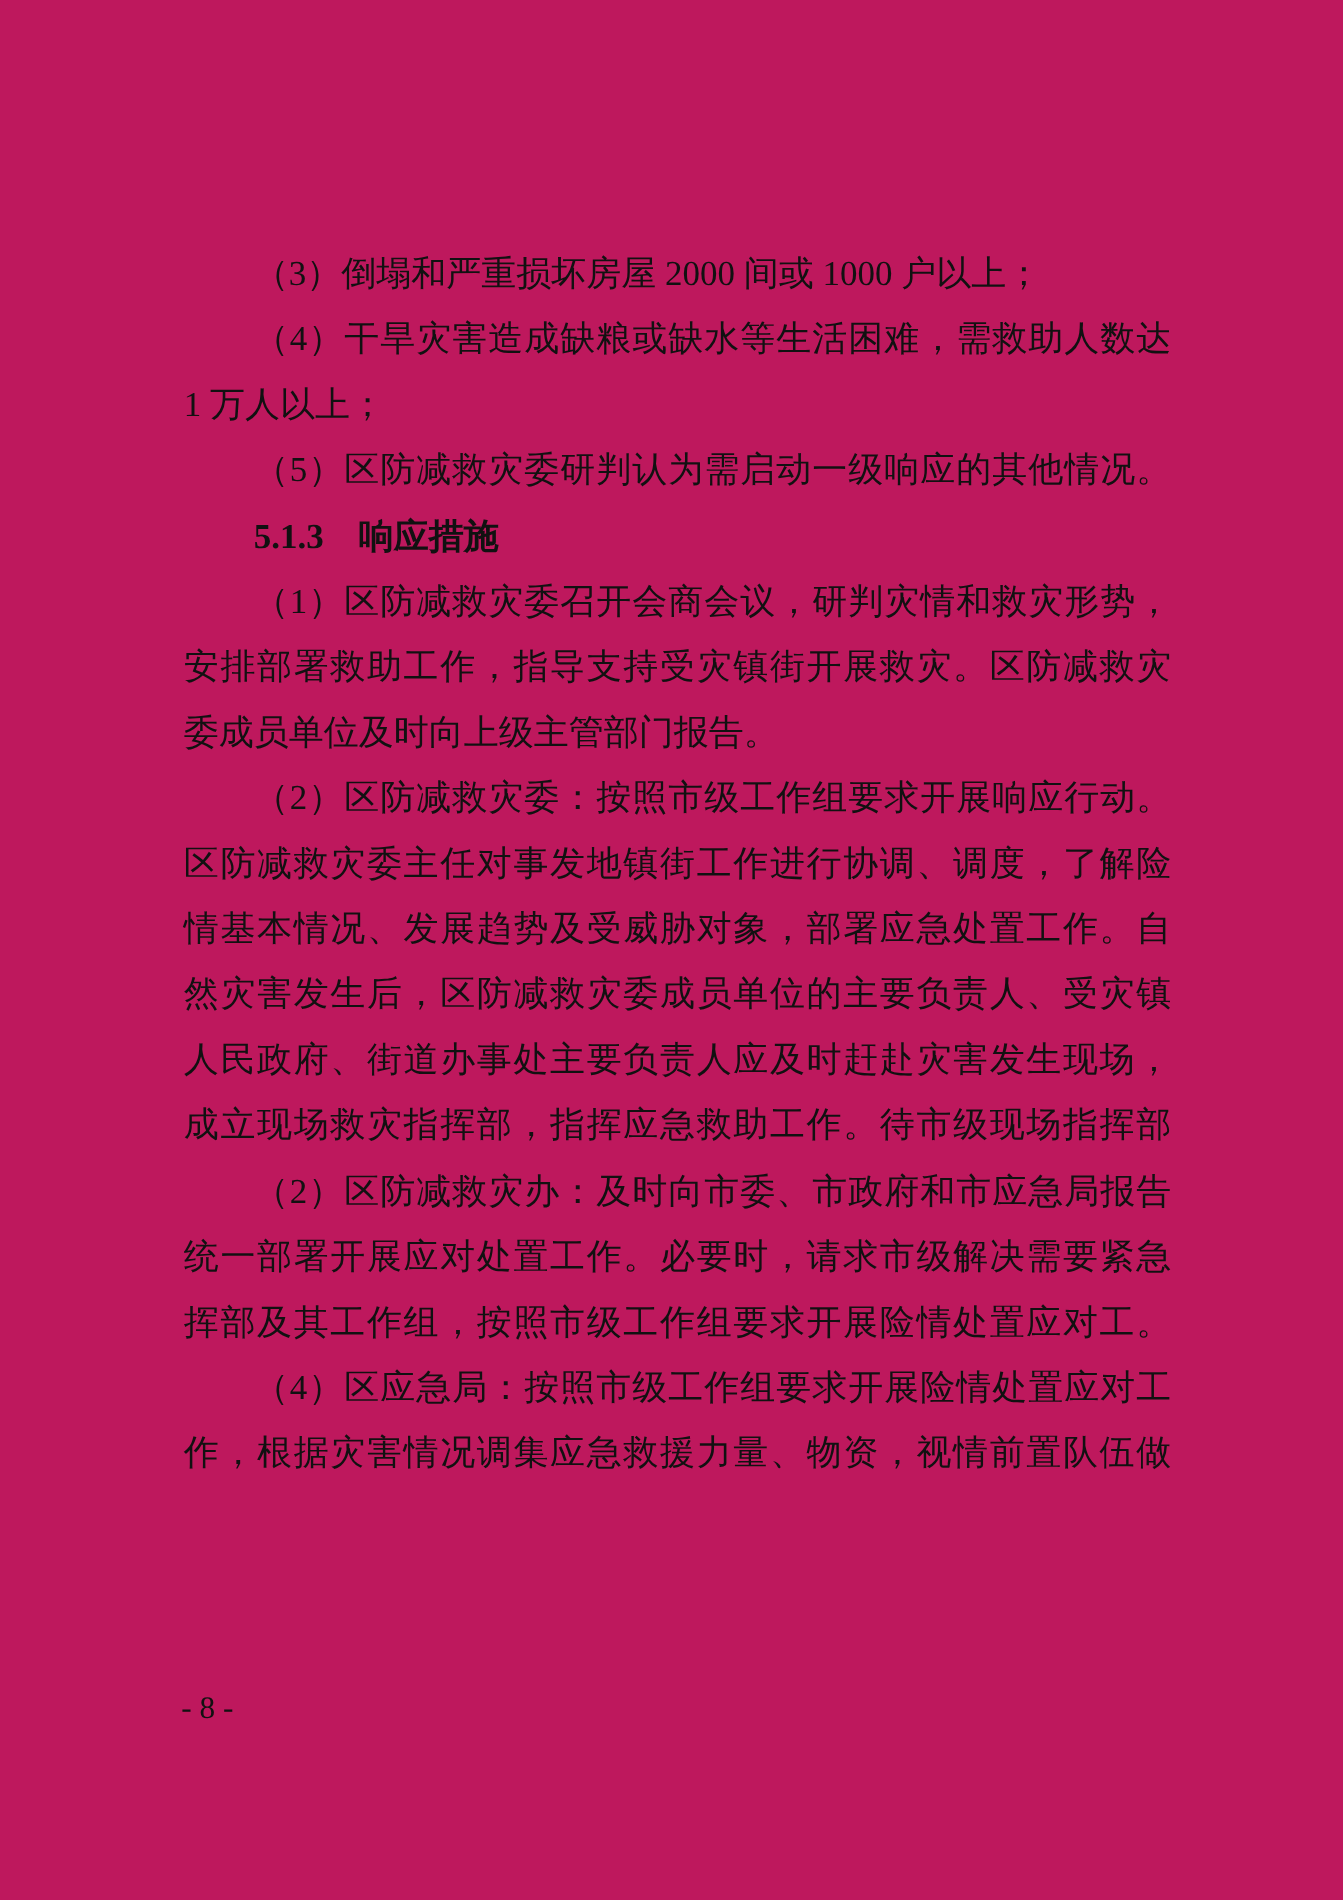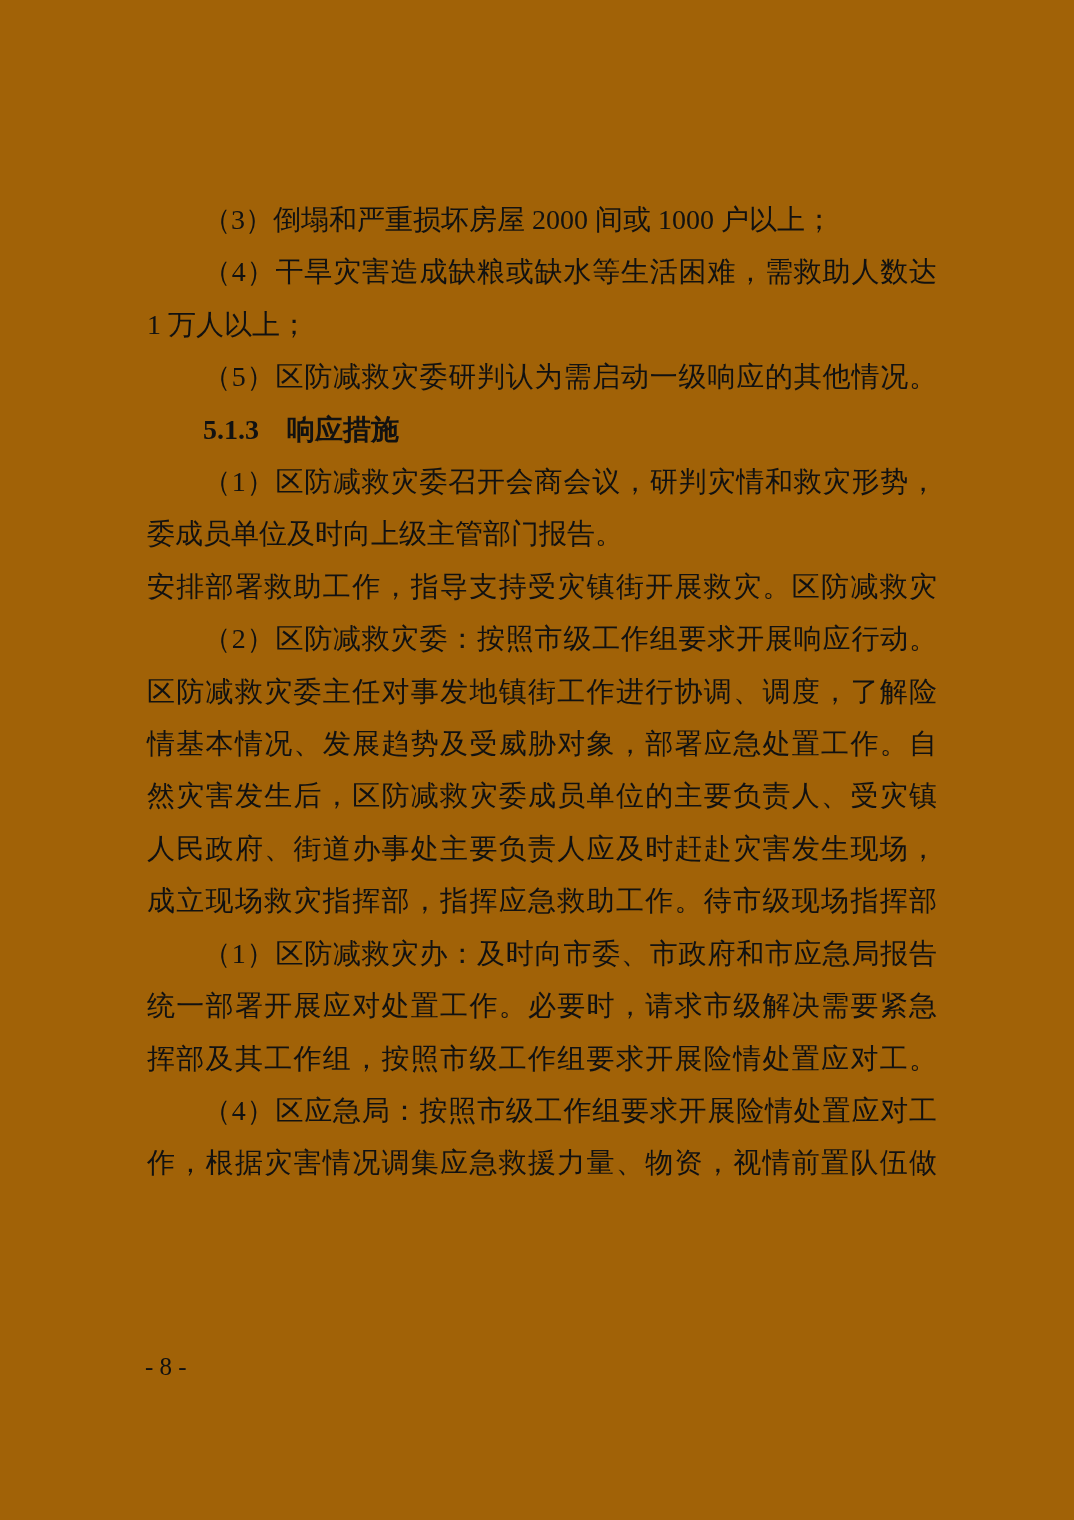--- a/index.html
+++ b/index.html
@@ -4,21 +4,21 @@
 <style>
   html, body {
     margin: 0;
     padding: 0;
     background: #ffffff;
   }
   .page {
     position: relative;
     width: 1074px;
     height: 1520px;
-    background: #a16207;
+    background: #be185d;
     overflow: hidden;
     font-family: "Liberation Serif", "DejaVu Serif", serif;
     color: #111111;
   }
   .body-text {
     position: absolute;
     left: 147px;
     top: 194px;
     width: 790px;
     font-size: 28px;
@@ -50,28 +50,28 @@
 <body>
 
 <div class="page">
   <div class="body-text">
       <div class="line indent">（3）倒塌和严重损坏房屋 2000 间或 1000 户以上；</div>
       <div class="line indent justify">（4）干旱灾害造成缺粮或缺水等生活困难，需救助人数达</div>
       <div class="line">1 万人以上；</div>
       <div class="line indent justify">（5）区防减救灾委研判认为需启动一级响应的其他情况。</div>
       <div class="line indent bold">5.1.3　响应措施</div>
       <div class="line indent justify">（1）区防减救灾委召开会商会议，研判灾情和救灾形势，</div>
+      <div class="line justify">安排部署救助工作，指导支持受灾镇街开展救灾。区防减救灾</div>
       <div class="line">委成员单位及时向上级主管部门报告。</div>
-      <div class="line justify">安排部署救助工作，指导支持受灾镇街开展救灾。区防减救灾</div>
       <div class="line indent justify">（2）区防减救灾委：按照市级工作组要求开展响应行动。</div>
       <div class="line justify">区防减救灾委主任对事发地镇街工作进行协调、调度，了解险</div>
       <div class="line justify">情基本情况、发展趋势及受威胁对象，部署应急处置工作。自</div>
       <div class="line justify">然灾害发生后，区防减救灾委成员单位的主要负责人、受灾镇</div>
       <div class="line justify">人民政府、街道办事处主要负责人应及时赶赴灾害发生现场，</div>
       <div class="line justify">成立现场救灾指挥部，指挥应急救助工作。待市级现场指挥部</div>
-      <div class="line indent justify">（1）区防减救灾办：及时向市委、市政府和市应急局报告</div>
+      <div class="line indent justify">（2）区防减救灾办：及时向市委、市政府和市应急局报告</div>
       <div class="line justify">统一部署开展应对处置工作。必要时，请求市级解决需要紧急</div>
       <div class="line justify">挥部及其工作组，按照市级工作组要求开展险情处置应对工。</div>
       <div class="line indent justify">（4）区应急局：按照市级工作组要求开展险情处置应对工</div>
       <div class="line justify">作，根据灾害情况调集应急救援力量、物资，视情前置队伍做</div>
     </div>
   <div class="footer">- 8 -</div>
 </div>
 
 </body></html>

